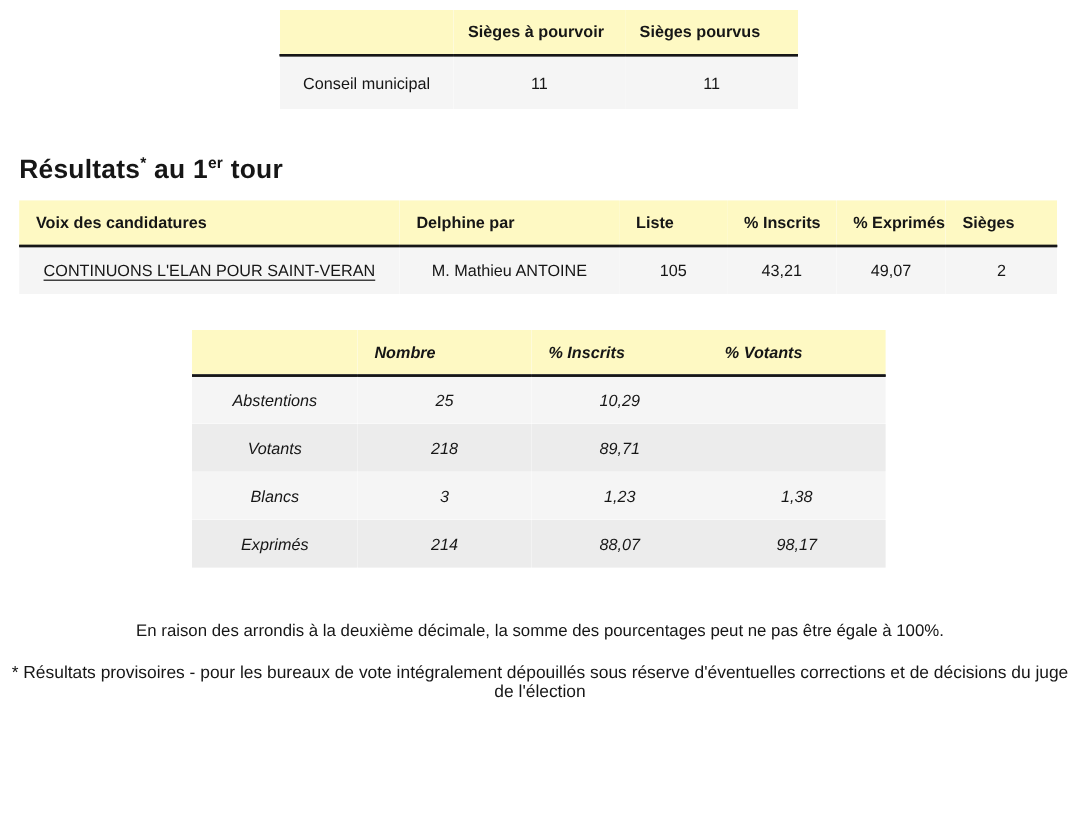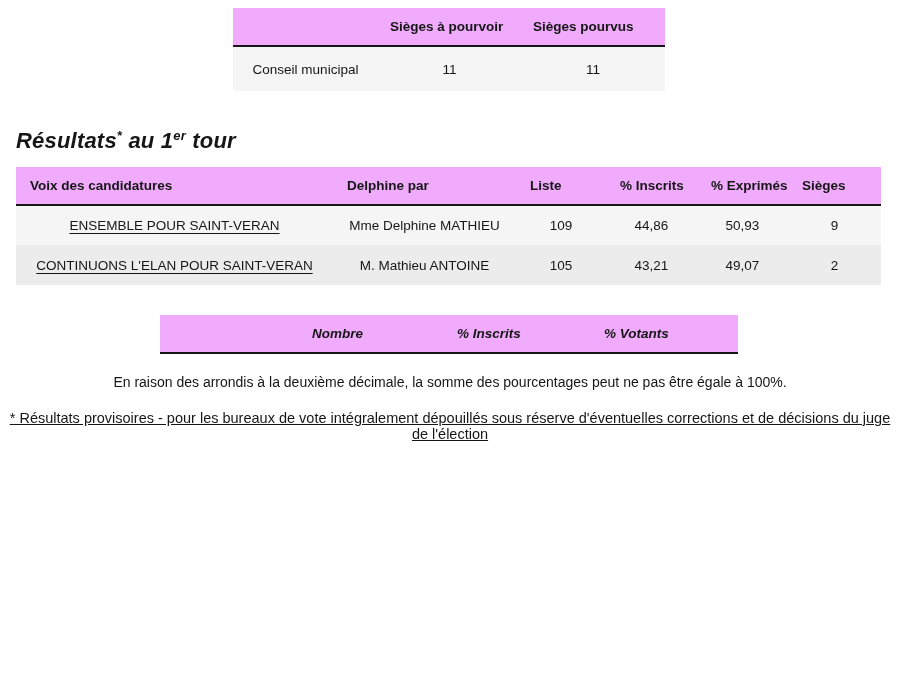--- a/index.html
+++ b/index.html
@@ -20,61 +20,60 @@
   th, td {
     text-align: left;
     font-size: 13.5px;
     padding: 0 14px;
     vertical-align: middle;
     overflow: hidden;
     white-space: nowrap;
   }
   thead th {
     font-weight: 700;
-    background: #f0abfc;
+    background: #fef9c3;
     height: 38px;
     border-bottom: 2px solid #161616;
   }
   tbody tr:nth-child(odd)  { background: #f5f5f5; }
   tbody tr:nth-child(even) { background: #ececec; }
   tbody td { height: 40px; text-align: center; }
 
   .seats-table { margin: 8px 0 0 233px; width: 432px; }
   .seats-table th, .seats-table td { padding: 0 12px; }
   .seats-table tbody td { height: 45px; }
 
   .results-heading {
     margin: 37px 0 0 16px;
     font-size: 22px;
     font-weight: 700;
     line-height: 26px;
     letter-spacing: 0.2px;
-    font-style: italic;
   }
   .results-heading sup {
     font-size: 13px;
     line-height: 0;
   }
 
   .results-table { margin: 13px 0 0 16px; width: 865px; }
   .participation-table { margin: 30px 0 0 160px; width: 578px; font-style: italic; }
 
   a.list-link {
     color: inherit;
     text-decoration: underline;
     text-underline-offset: 3px;
     cursor: pointer;
   }
 
   .note {
     text-align: center;
     color: #161616;
   }
-  .note-rounding   { margin: 20px 0 0 0; font-size: 14px; }
-  .note-provisional{ margin: 20px 0 0 0; font-size: 14.5px; text-decoration: underline; }
+  .note-rounding   { margin: 44px 0 0 0; font-size: 14px; }
+  .note-provisional{ margin: 20px 0 0 0; font-size: 14.5px; }
 </style>
 </head>
 <body>
 
 <table class="seats-table">
   <colgroup>
       <col style="width:145px">
       <col style="width:143px">
       <col style="width:144px">
     </colgroup>
@@ -110,28 +109,20 @@
       <th>Voix des candidatures</th>
       <th>Delphine par</th>
       <th>Liste</th>
       <th>% Inscrits</th>
       <th>% Exprimés</th>
       <th>Sièges</th>
     </tr>
   </thead>
   <tbody>
     <tr>
-      <td><a class="list-link">ENSEMBLE POUR SAINT-VERAN</a></td>
-      <td>Mme Delphine MATHIEU</td>
-      <td>109</td>
-      <td>44,86</td>
-      <td>50,93</td>
-      <td>9</td>
-    </tr>
-    <tr>
       <td><a class="list-link">CONTINUONS L'ELAN POUR SAINT-VERAN</a></td>
       <td>M. Mathieu ANTOINE</td>
       <td>105</td>
       <td>43,21</td>
       <td>49,07</td>
       <td>2</td>
     </tr>
   </tbody>
 </table>
 
@@ -144,17 +135,41 @@
   </colgroup>
   <thead>
     <tr>
       <th></th>
       <th>Nombre</th>
       <th>% Inscrits</th>
       <th>% Votants</th>
     </tr>
   </thead>
   <tbody>
+    <tr>
+      <td>Abstentions</td>
+      <td>25</td>
+      <td>10,29</td>
+      <td></td>
+    </tr>
+    <tr>
+      <td>Votants</td>
+      <td>218</td>
+      <td>89,71</td>
+      <td></td>
+    </tr>
+    <tr>
+      <td>Blancs</td>
+      <td>3</td>
+      <td>1,23</td>
+      <td>1,38</td>
+    </tr>
+    <tr>
+      <td>Exprimés</td>
+      <td>214</td>
+      <td>88,07</td>
+      <td>98,17</td>
+    </tr>
   </tbody>
 </table>
 
 <p class="note note-rounding">En raison des arrondis à la deuxième décimale, la somme des pourcentages peut ne pas être égale à 100%.</p>
 <p class="note note-provisional">* Résultats provisoires - pour les bureaux de vote intégralement dépouillés sous réserve d'éventuelles corrections et de décisions du juge de l'élection</p>
 
 </body></html>

